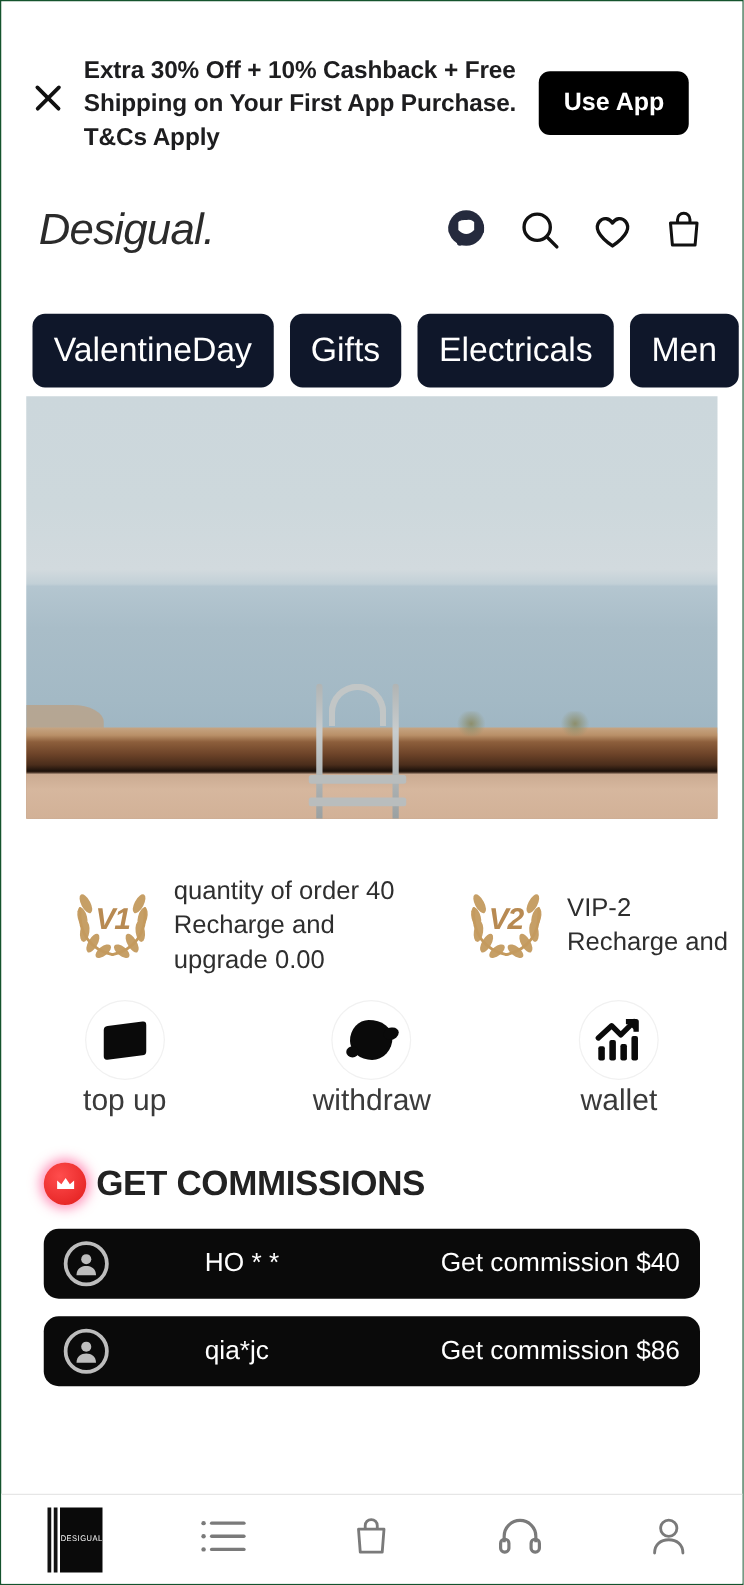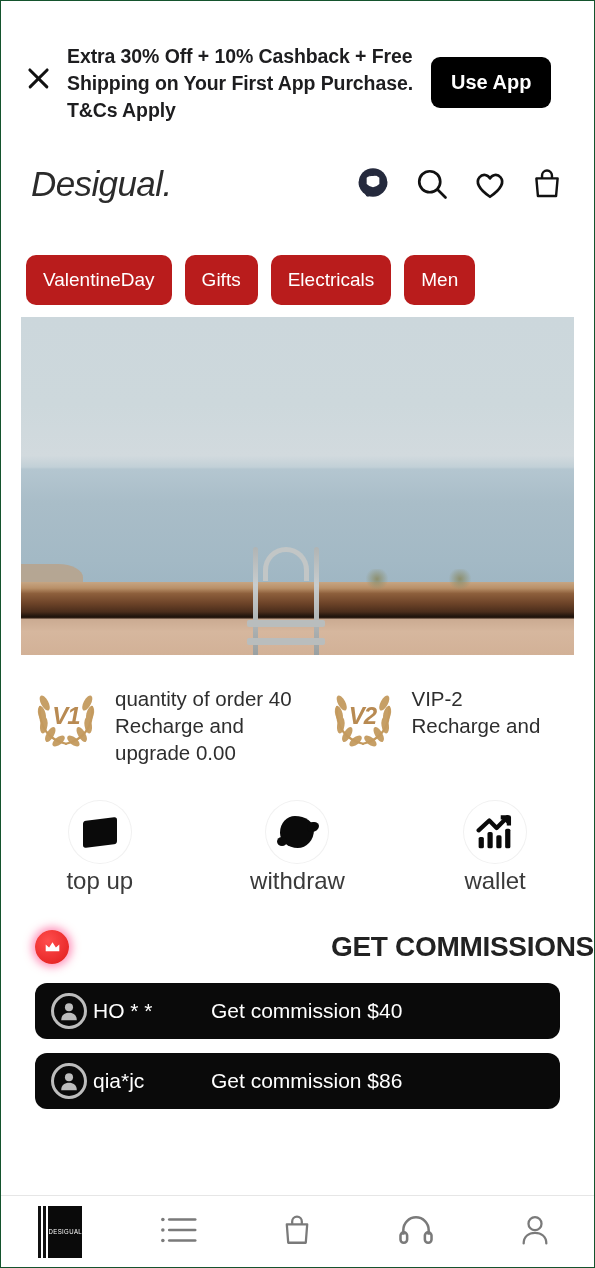--- a/index.html
+++ b/index.html
@@ -54,22 +54,22 @@
   .brand { font-size:35px; color:#2b2b2b; letter-spacing:-0.6px;font-style:italic; }
   .hdr-icons { display:flex; align-items:center; gap:22px; }
   .hdr-icons svg { display:block; }
 
   
   .chips {
     display:flex; gap:13px; padding:22px 0 0 25px;
     overflow:hidden; height:96px; align-items:center;
   }
   .chip {
-    background:#b91c1c; color:#fff; border:none;
-    border-radius:10px; font-size:19px;
+    background:#0f172a; color:#fff; border:none;
+    border-radius:10px; font-size:27px;
     padding:14px 17px; white-space:nowrap; cursor:pointer;
     font-family:"Liberation Sans", sans-serif;
   }
 
   
   .hero {
     margin:0 20px; height:338px; position:relative; overflow:hidden;
     background:linear-gradient(180deg,
       #ccd7dc 0%, #cdd8dc 26%, #d2dade 41%, #c2d0d7 44.4%,
       #b4c6d0 45%, #a9bdc8 55%, #a3b9c5 72%, #9fb6c3 79.5%,
@@ -102,22 +102,22 @@
   .step.s2 { bottom:10px; }
   .rock { position:absolute; left:0; top:73%; width:62px; height:10%;
           background:#b7a48e; border-radius:0 40% 0 0; opacity:.9; }
   .bush { position:absolute; width:26px; height:20px; top:74.5%;
           background:radial-gradient(circle,#8d8f6d 0%, rgba(141,143,109,0) 70%); }
   .bush.b1 { left:62%; }
   .bush.b2 { left:77%; }
 
   
   .vips { display:flex; padding:22px 0 0 0; height:140px; overflow:hidden; }
-  .vip { display:flex; align-items:flex-start; gap:12px; width:50%;
-         padding-left:28px; }
+  .vip { display:flex; align-items:center; gap:12px; width:50%;
+         padding-left:28px;margin-left:24px; }
   .vip-badge { flex:0 0 74px; width:74px; height:78px; position:relative;
                display:flex; align-items:center; justify-content:center; }
   .vip-badge svg { position:absolute; inset:0; }
   .vip-badge span { position:relative; font-style:italic; font-weight:bold;
                     font-size:24px; color:#b88a52; letter-spacing:-1px; }
   .vip-info { font-size:20.5px; line-height:1.32; color:#2e2e2e;
               white-space:nowrap; padding-top:8px; }
 
   
   .actions { display:flex; padding:6px 0 0 0; height:120px; }
@@ -134,33 +134,33 @@
           position:relative; }
   .blob::before { content:""; position:absolute; right:-5px; top:6px;
                   width:12px; height:10px; background:#0a0a0a;
                   border-radius:50% 40% 60% 40%; }
   .blob::after { content:""; position:absolute; left:-3px; bottom:2px;
                  width:10px; height:9px; background:#0a0a0a;
                  border-radius:50%; }
 
   
   .comm-head { display:flex; align-items:center; gap:8px;
-               padding:12px 0 0 34px; height:52px;justify-content:space-between; }
+               padding:12px 0 0 34px; height:52px; }
   .crown-badge { width:34px; height:34px; border-radius:50%;
                  background:radial-gradient(circle at 38% 32%, #ff4d4d, #e01b1b);
                  box-shadow:0 0 9px 3px rgba(255,40,120,.5);
                  display:flex; align-items:center; justify-content:center;
                  flex:0 0 34px; }
   .comm-title { font-size:28px; font-weight:bold; color:#222;
                 letter-spacing:-0.3px; }
   .comm-list { padding:16px 34px 0 34px; display:flex;
                flex-direction:column; gap:14px; overflow:hidden; flex:1 1 auto; }
   .comm-row { background:#0a0a0a; border-radius:12px; height:56px;
-              display:flex; align-items:center; gap:6px;
-              padding:0 16px; flex:0 0 56px; cursor:pointer; }
+              display:flex; align-items:center; gap:16px;
+              padding:0 16px; flex:0 0 56px; cursor:pointer;justify-content:space-between; }
   .avatar { width:36px; height:36px; border-radius:50%;
             border:3px solid #bdbdbd; display:flex;
             align-items:center; justify-content:center; flex:0 0 36px; }
   .comm-user { color:#fff; font-size:21px; width:112px; }
   .comm-amount { color:#fff; font-size:21px; }
 
   
   .bottom-nav {
     position:absolute; left:0; right:0; bottom:0; height:72px;
     background:#fff; border-top:1px solid #e6e6e6;

